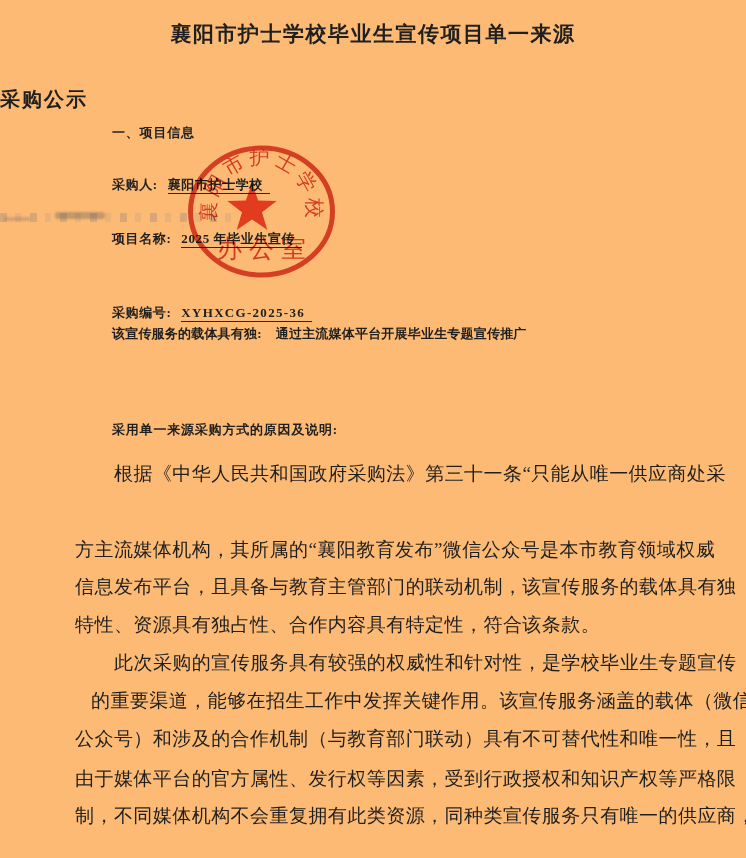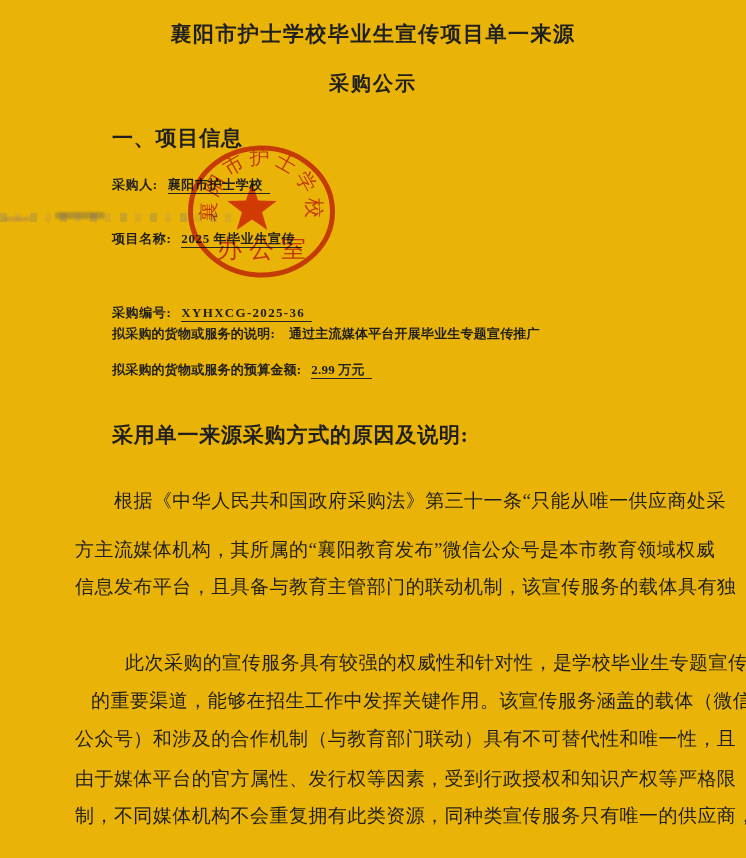--- a/index.html
+++ b/index.html
@@ -6,33 +6,33 @@
   body{
     width:746px;height:858px;
     background:#f6f5f3;
     font-family:"Liberation Serif","DejaVu Serif",serif;
     color:#1f1f1f;
     position:relative;
     overflow:hidden;
   }
   .page{
     position:absolute;inset:0;
-    background:#eab308;
+    background:#fdba74;
   }
   .abs{position:absolute;white-space:nowrap;}
   .title1{
     top:20px;left:0;right:0;text-align:center;
     font-size:21px;font-weight:700;letter-spacing:1.5px;
   }
   .title2{
-    top:70px;left:0;right:0;text-align:center;
+    top:86px;left:0;right:0;text-align:left;
     font-size:20px;font-weight:700;letter-spacing:2px;
   }
   .sec-heading{
-    font-size:21px;font-weight:700;letter-spacing:.8px;
+    font-size:13px;font-weight:700;letter-spacing:.8px;
   }
   .row{font-size:13px;letter-spacing:.6px;}
   .row .lbl{font-weight:700;}
   .row .val{margin-left:10px;font-weight:700;}
   .u{
     border-bottom:1.6px solid #262626;
     padding-right:7px;padding-bottom:1px;
   }
   .plain{font-weight:400;}
   .bodyline{
@@ -82,34 +82,32 @@
 
   <div class="abs row" style="left:112px;top:230px;">
     <span class="lbl">项目名称:</span><span class="val u">2025 年毕业生宣传</span>
   </div>
 
   <div class="abs row" style="left:112px;top:276px;margin-top:28px;">
     <span class="lbl">采购编号:</span><span class="val u" style="letter-spacing:1.3px;">XYHXCG-2025-36</span>
   </div>
 
   <div class="abs row" style="left:112px;top:325px;letter-spacing:.2px;">
-    <span class="lbl plain">拟采购的货物或服务的说明:</span><span class="val plain" style="margin-left:14px;">通过主流媒体平台开展毕业生专题宣传推广</span>
+    <span class="lbl plain">该宣传服务的载体具有独:</span><span class="val plain" style="margin-left:14px;">通过主流媒体平台开展毕业生专题宣传推广</span>
   </div>
 
-  <div class="abs row" style="left:112px;top:361px;letter-spacing:.2px;">
-    <span class="lbl plain">拟采购的货物或服务的预算金额:</span><span class="val u">2.99 万元</span>
-  </div>
 
   <div class="abs sec-heading" style="left:112px;top:421px;">采用单一来源采购方式的原因及说明:</div>
 
-  <div class="abs bodyline" style="left:114px;top:461px;margin-top:27px;">根据《中华人民共和国政府采购法》第三十一条“只能从唯一供应商处采</div>
+  <div class="abs bodyline" style="left:114px;top:461px;">根据《中华人民共和国政府采购法》第三十一条“只能从唯一供应商处采</div>
   <div class="abs bodyline" style="left:75px;top:574px;">信息发布平台，且具备与教育主管部门的联动机制，该宣传服务的载体具有独</div>
   <div class="abs bodyline" style="left:75px;top:537px;">方主流媒体机构，其所属的“襄阳教育发布”微信公众号是本市教育领域权威</div>
+  <div class="abs bodyline" style="left:75px;top:612px;">特性、资源具有独占性、合作内容具有特定性，符合该条款。</div>
 
-  <div class="abs bodyline" style="left:114px;top:650px;margin-left:11px;">此次采购的宣传服务具有较强的权威性和针对性，是学校毕业生专题宣传</div>
+  <div class="abs bodyline" style="left:114px;top:650px;">此次采购的宣传服务具有较强的权威性和针对性，是学校毕业生专题宣传</div>
   <div class="abs bodyline" style="left:91px;top:688px;text-align:right;">的重要渠道，能够在招生工作中发挥关键作用。该宣传服务涵盖的载体（微信</div>
   <div class="abs bodyline" style="left:75px;top:766px;">由于媒体平台的官方属性、发行权等因素，受到行政授权和知识产权等严格限</div>
   <div class="abs bodyline" style="left:75px;top:726px;">公众号）和涉及的合作机制（与教育部门联动）具有不可替代性和唯一性，且</div>
   <div class="abs bodyline" style="left:75px;top:803px;">制，不同媒体机构不会重复拥有此类资源，同种类宣传服务只有唯一的供应商，</div>
 
   <div class="artifact-streak"></div>
   <div class="artifact-blob"></div>
   <div class="artifact-dot"></div>
 
   <div class="seal">

